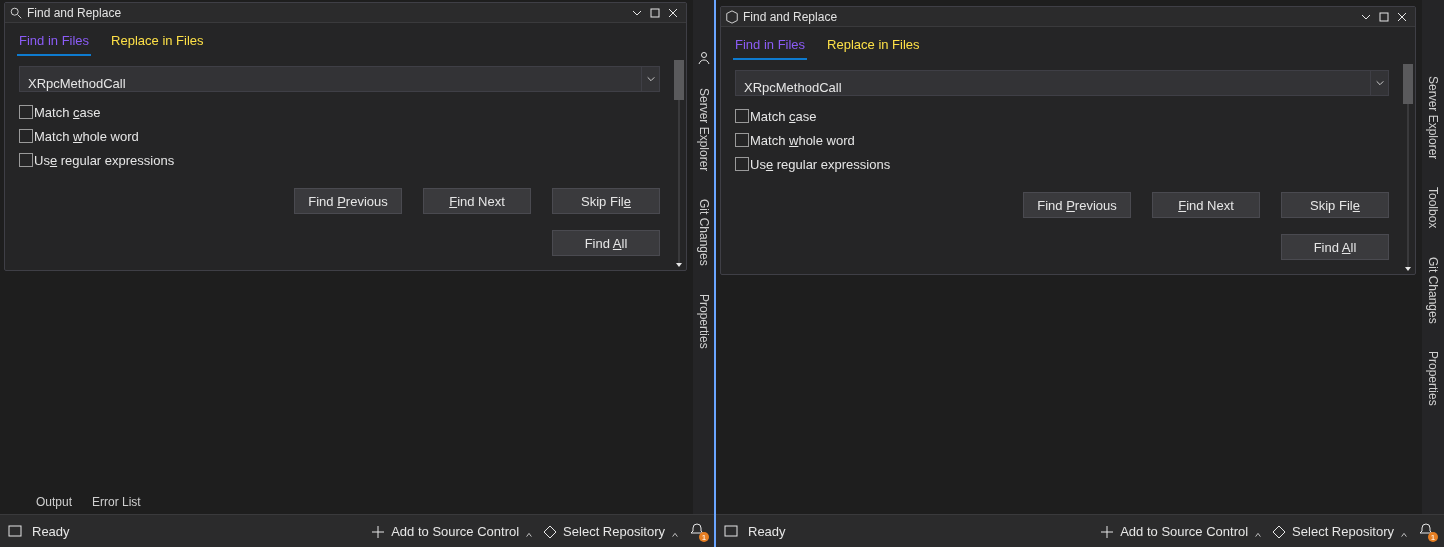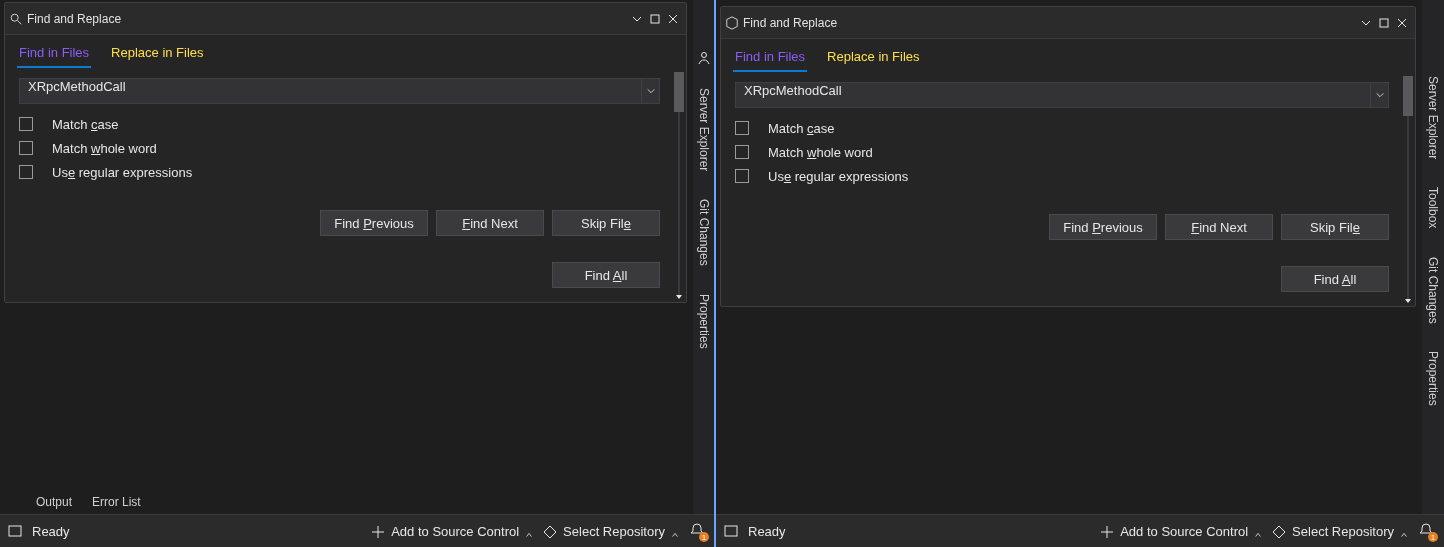--- a/index.html
+++ b/index.html
@@ -11,39 +11,39 @@
 .topbar-x { position:absolute; top:2px; right:16px; width:26px; height:22px; display:flex; align-items:center; justify-content:center; color:#bcbcbc; }
 .expbadge { position:absolute; top:48px; right:2px; background:#555; color:#ddd; padding:2px 8px; font-size:12px; letter-spacing:.5px; }
 .editarea { flex:1; background:#1e1e1e; position:relative; }
 .sidebar { position:absolute; top:0; right:0; bottom:30px; width:22px; background:#252527; display:flex; flex-direction:column; align-items:center; padding-top:50px; gap:16px; }
 .sidebar .icon { width:16px; height:16px; color:#bcbcbc; }
 .sidebar .vtab { writing-mode:vertical-rl; font-size:12px; color:#d0d0d0; padding:6px 2px; }
 .right .sidebar { padding-top:70px; }
 
 
 .toolwin { position:absolute; top:2px; left:4px; right:28px; background:#252526; border:1px solid #3f3f46; border-radius:2px; }
-.toolwin .hdr { display:flex; align-items:center; height:32px; padding:0 4px; background:#2b2b2c; border-bottom:1px solid #3a3a3c; }
+.toolwin .hdr { display:flex; align-items:center; height:20px; padding:0 4px; background:#2b2b2c; border-bottom:1px solid #3a3a3c; }
 .toolwin .hdr .icon { width:14px; height:14px; margin-right:4px; color:#bcbcbc; }
 .toolwin .hdr .title { font-size:12px; color:#e2e2e2; flex:1; }
 .toolwin .hdr .ctl { width:18px; height:16px; display:flex; align-items:center; justify-content:center; color:#cfcfcf; }
 .toolwin .hdr .ctl svg { width:12px; height:12px; }
 .tabs { display:flex; gap:18px; padding:6px 12px 0 12px; }
 .tabs .tab { padding:4px 2px 6px 2px; color:#fde047; }
 .tabs .tab.active { border-bottom:2px solid #0e7bcf; color:#8b5cf6; }
 .body { position:relative; padding:10px 14px 14px 14px; }
 .body .scroll { position:absolute; right:2px; top:4px; bottom:4px; width:10px; background:transparent; }
 .body .scroll .thumb { position:absolute; top:0; left:0; width:10px; height:40px; background:#5a5a5c; }
 .body .scroll .track { position:absolute; left:4px; top:40px; bottom:0; width:2px; background:#3a3a3c; }
 .body .scroll .arrow { position:absolute; bottom:-2px; left:0; width:10px; height:10px; color:#bcbcbc; }
-.combo { display:flex; align-items:flex-start; background:#333336; border:1px solid #3f3f46; height:26px; margin-bottom:8px; margin-right:12px; }
+.combo { display:flex; align-items:flex-end; background:#333336; border:1px solid #3f3f46; height:26px; margin-bottom:8px; margin-right:12px; }
 .combo input { flex:1; background:transparent; border:none; outline:none; padding:0 8px; color:#e6e6e6; font-size:13px; }
 .combo .drop { width:18px; display:flex; align-items:center; justify-content:center; color:#bcbcbc; border-left:1px solid #3f3f46; height:100%; }
-.opt { display:flex; align-items:center; gap:19px; height:24px; }
+.opt { display:flex; align-items:center; gap:1px; height:24px; }
 .opt .cb { width:14px; height:14px; border:1px solid #9a9a9a; background:transparent; }
-.btnrow { display:flex; justify-content:flex-end; gap:8px; margin-top:26px; margin-right:12px; }
+.btnrow { display:flex; justify-content:flex-end; gap:21px; margin-top:16px; margin-right:12px; }
 .btnrow .btn { width:108px; height:26px; display:flex; align-items:center; justify-content:center; background:#3a3a3d; border:1px solid #4a4a50; }
 
 
 .bottomtabs { position:absolute; left:28px; bottom:30px; display:flex; gap:12px; padding:6px 4px; }
 .bottomtabs .btab { color:#d0d0d0; font-size:12px; padding:2px 4px; }
 .status { position:absolute; left:0; right:0; bottom:0; height:26px; background:#2b2b2c; border-top:1px solid #3a3a3c; display:flex; align-items:center; gap:10px; padding:16px 8px; }
 .status .icon { width:14px; height:14px; color:#cfcfcf; }
 .status .spacer { flex:1; }
 .status .seg { display:flex; align-items:flex-end; gap:6px; color:#d6d6d6; font-size:12px; }
 .notif { position:relative; width:18px; height:18px; }

